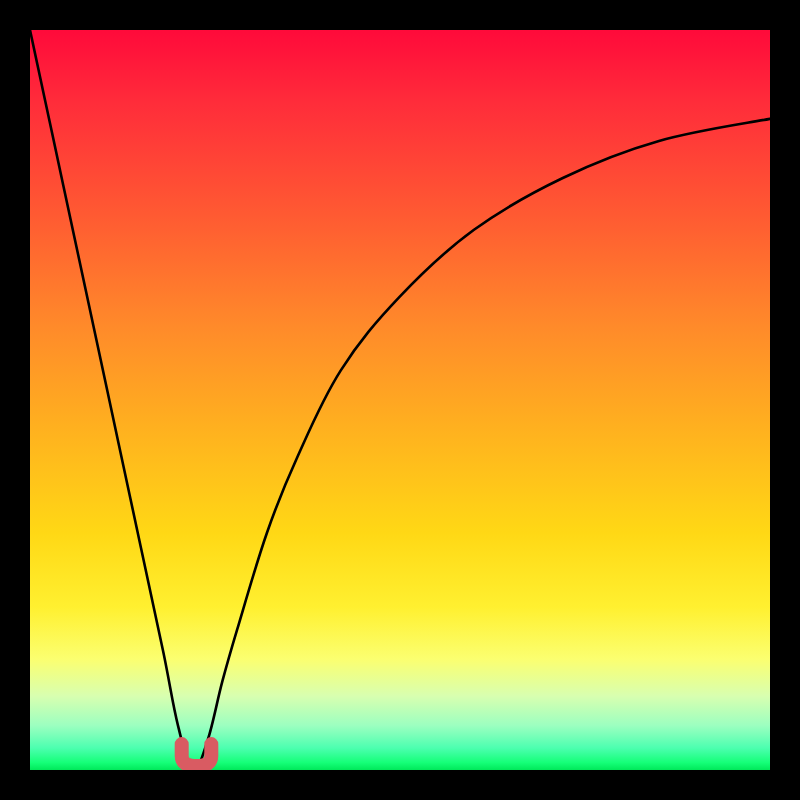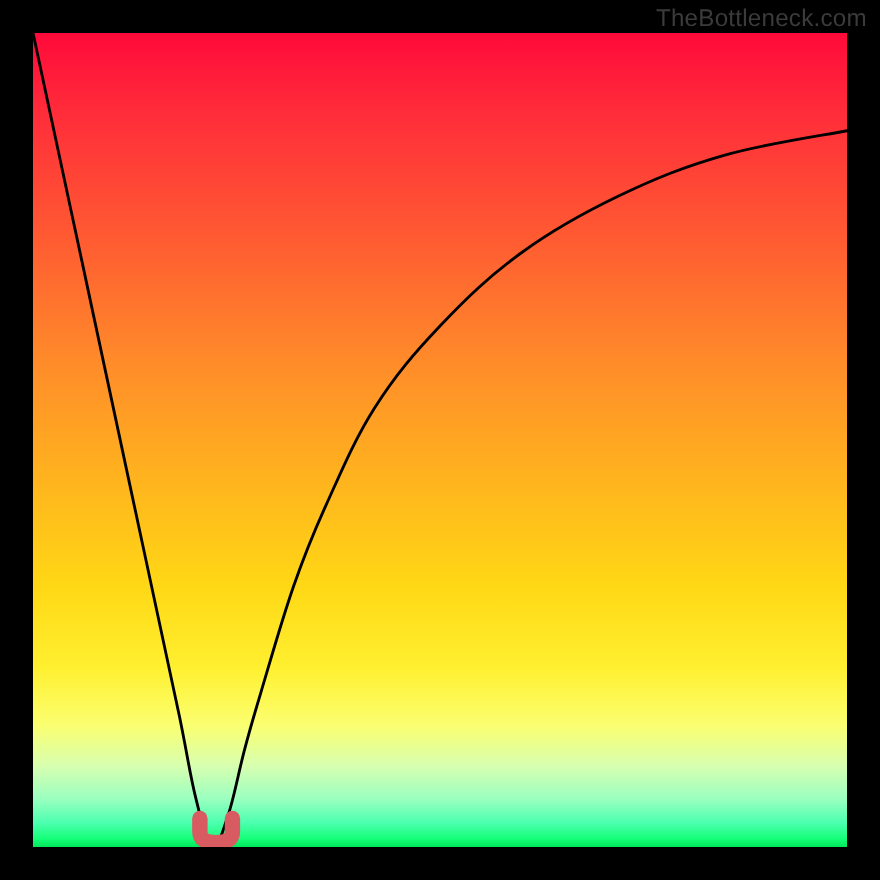--- a/index.html
+++ b/index.html
@@ -55,21 +55,20 @@
   svg.curve {
     position: absolute;
     top: 0;
     left: 0;
   }
 </style>
 </head>
 <body>
 
 <div class="frame">
-  <div class="watermark">TheBottleneck.com</div>
 
   <div class="plot">
     <svg class="curve" width="740" height="740" viewBox="0 0 740 740">
       <path id="curve-path" fill="none" stroke="#000000" stroke-width="2.6" stroke-linecap="round" stroke-linejoin="round" d="M 0.00 0.00 C 4.00 18.65, 14.21 66.30, 22.20 103.60 C 30.19 140.90, 36.41 169.90, 44.40 207.20 C 52.39 244.50, 58.61 273.50, 66.60 310.80 C 74.59 348.10, 80.81 377.10, 88.80 414.40 C 96.79 451.70, 103.01 480.70, 111.00 518.00 C 118.99 555.30, 126.54 589.63, 133.20 621.60 C 139.86 653.57, 142.67 674.29, 148.00 695.60 C 153.33 716.91, 157.47 737.34, 162.80 740.00 C 168.13 742.66, 172.27 726.38, 177.60 710.40 C 182.93 694.42, 187.07 671.18, 192.40 651.20 C 197.73 631.22, 199.21 626.04, 207.20 599.40 C 215.19 572.76, 226.14 533.84, 236.80 503.20 C 247.46 472.56, 253.08 458.50, 266.40 429.20 C 279.72 399.90, 292.15 369.70, 310.80 340.40 C 329.45 311.10, 346.02 291.71, 370.00 266.40 C 393.98 241.09, 414.70 221.11, 444.00 199.80 C 473.30 178.49, 499.50 163.98, 532.80 148.00 C 566.10 132.02, 591.70 121.66, 629.00 111.00 C 666.30 100.34, 720.02 92.80, 740.00 88.80"></path>
       <path id="marker-path" fill="none" stroke-width="14" stroke-linecap="round" stroke-linejoin="round" d="M 151.7 714.1 L 151.7 726.1 Q 151.7 736.1 166.5 736.1 Q 181.3 736.1 181.3 726.1 L 181.3 714.1" stroke="#d95b62"></path>
     </svg>
   </div>
 </div>
 
 </body></html>

